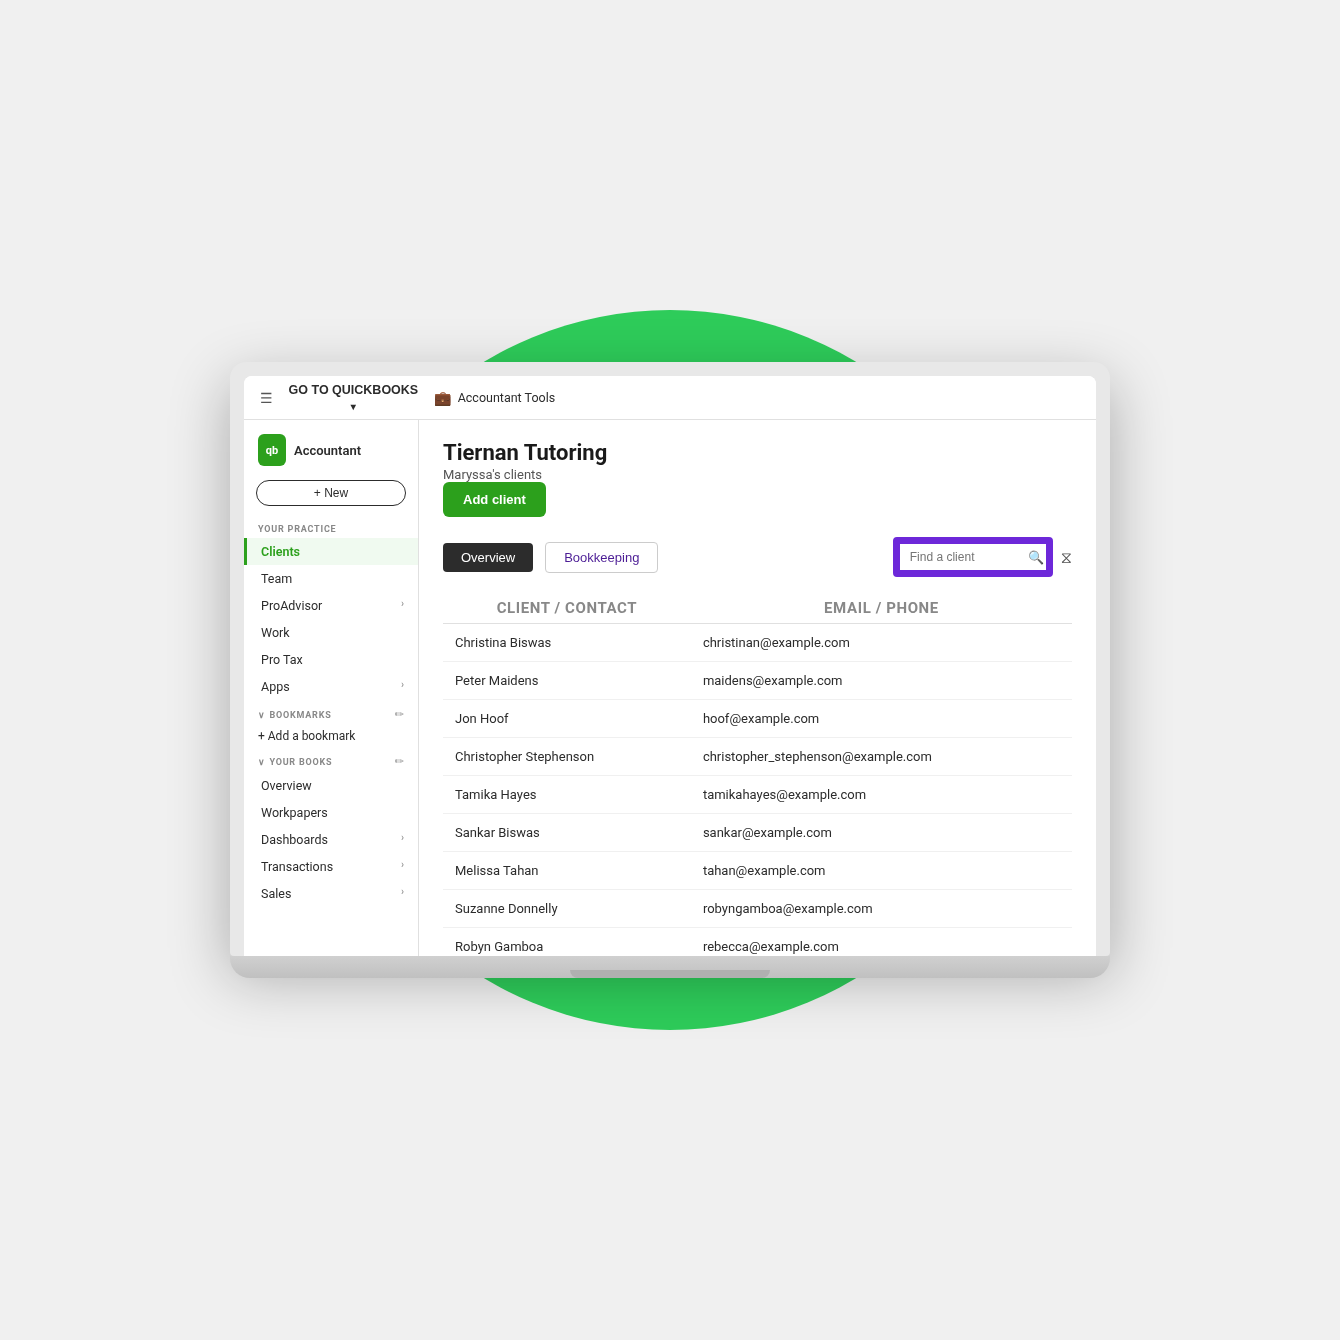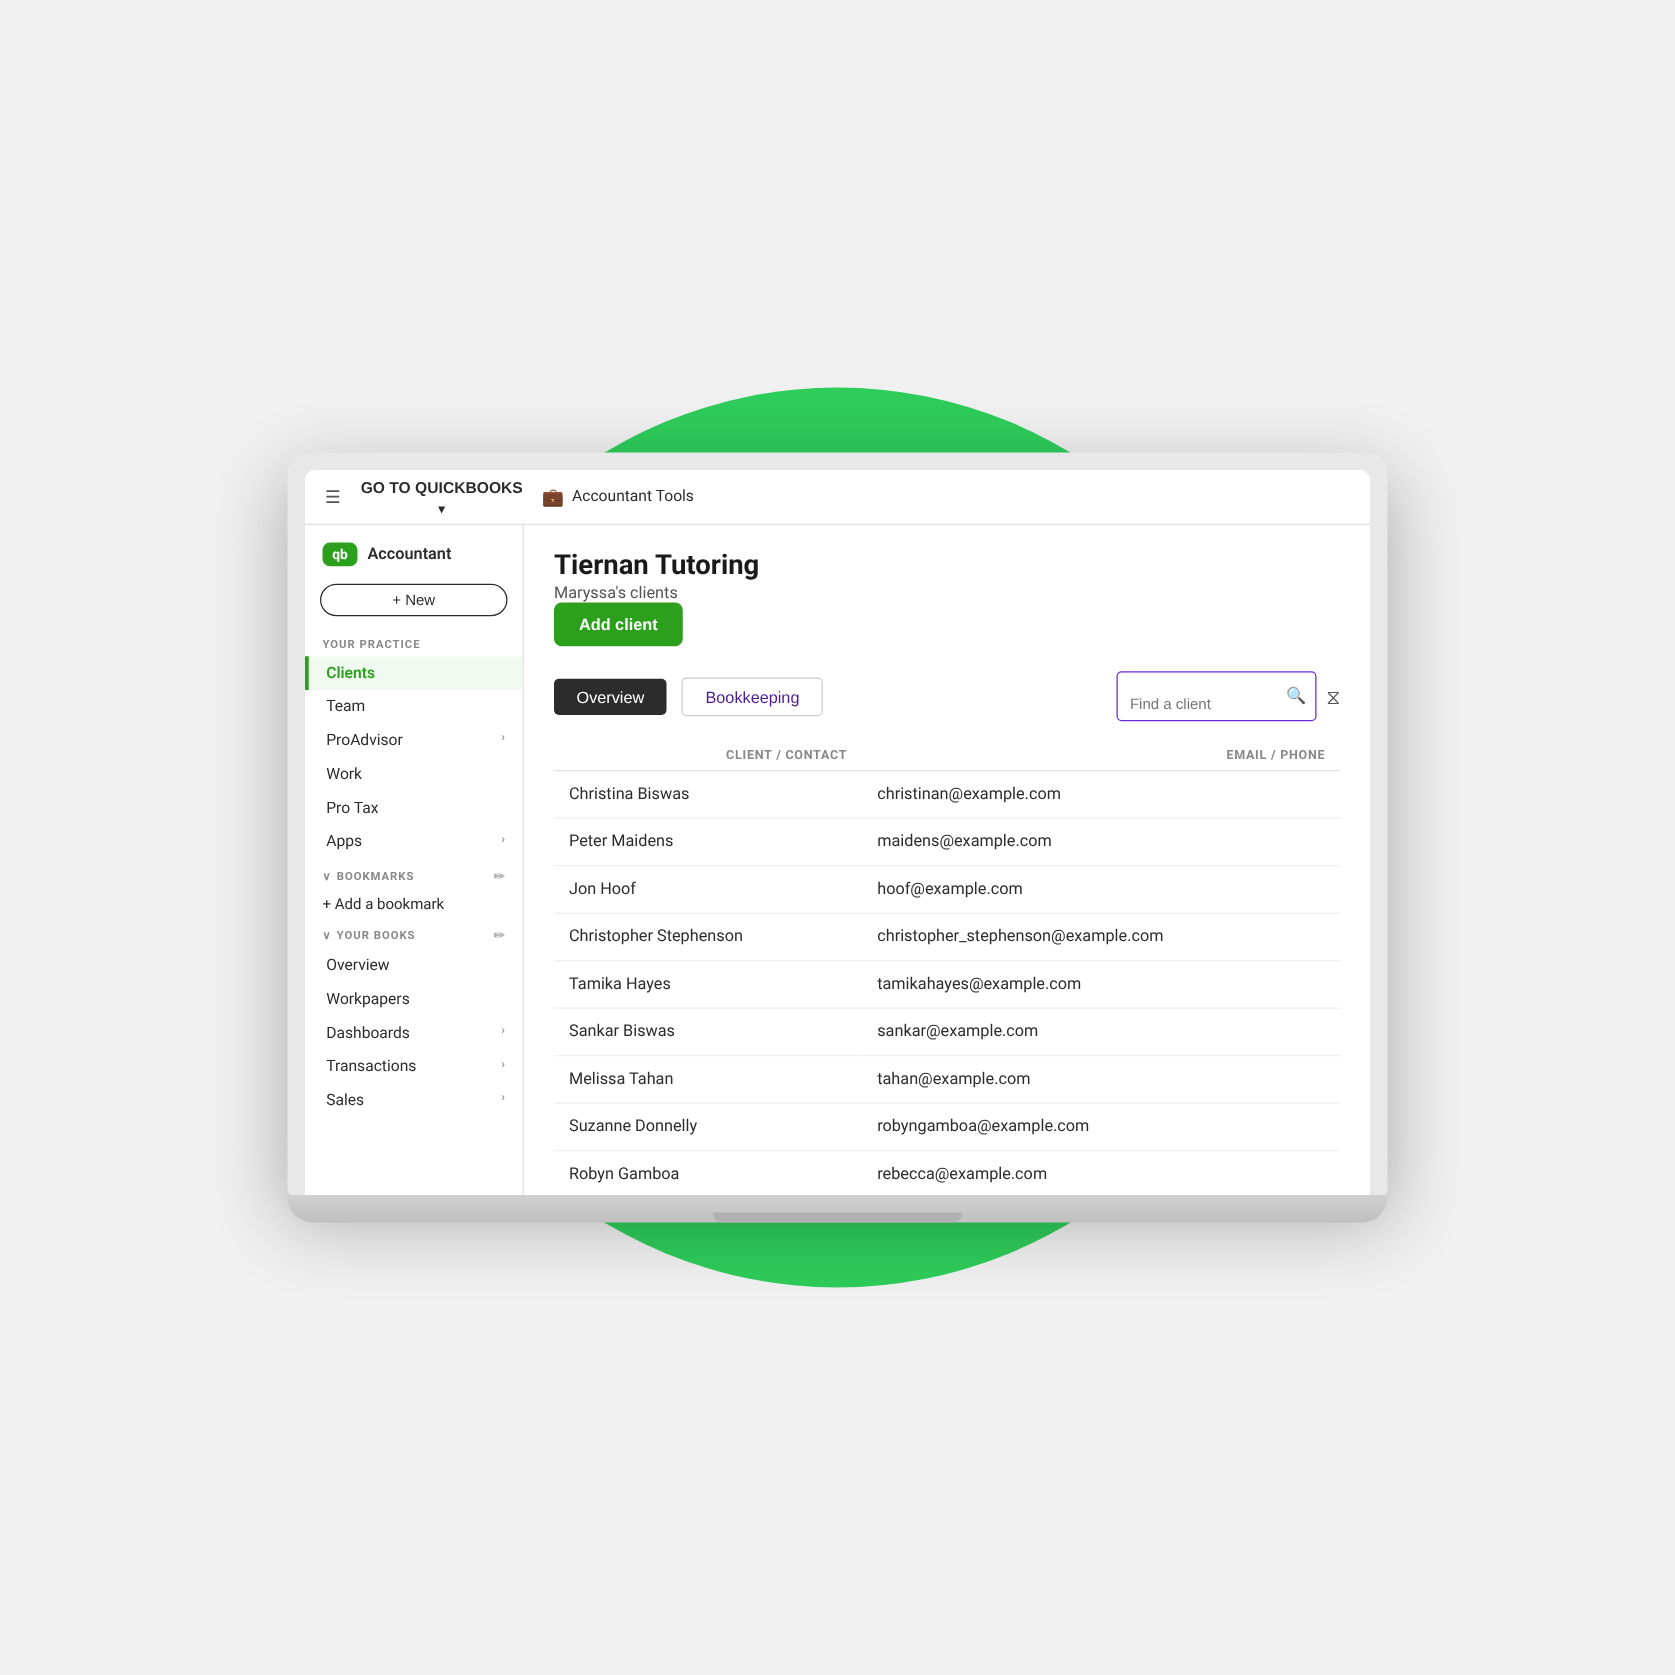--- a/index.html
+++ b/index.html
@@ -92,21 +92,21 @@
 
     .sidebar-logo {
       display: flex;
       align-items: center;
       padding: 14px 14px 10px;
       gap: 8px;
     }
 
     .qb-logo {
       width: 28px;
-      height: 19px;
+      height: 32px;
       background: #2CA01C;
       border-radius: 6px;
       display: flex;
       align-items: center;
       justify-content: center;
       flex-shrink: 0;
     }
 
     .qb-logo-text {
       color: white;
@@ -332,23 +332,23 @@
       margin-left: auto;
     }
 
     .search-input-wrap {
       position: relative;
       display: flex;
       align-items: center;
     }
 
     .search-input {
-      border: 1px solid #6d28d9;
+      border: 7px solid #6d28d9;
       border-radius: 4px;
-      padding: 18px 30px 6px 10px;
+      padding: 6px 30px 6px 10px;
       font-size: 12px;
       width: 160px;
       color: #000000;
       outline: none;
     }
 
     .search-icon {
       position: absolute;
       right: 8px;
       color: #888;
@@ -361,22 +361,22 @@
       cursor: pointer;
     }
 
     
     .client-table {
       width: 100%;
       border-collapse: collapse;
     }
 
     .client-table th {
-      text-align: right;
-      font-size: 10px;
+      text-align: center;
+      font-size: 15px;
       font-weight: 700;
       color: #888;
       letter-spacing: 0.6px;
       text-transform: uppercase;
       padding: 6px 12px;
       border-bottom: 1px solid #e0e0e0;
     }
 
     .client-table td {
       padding: 11px 12px;

